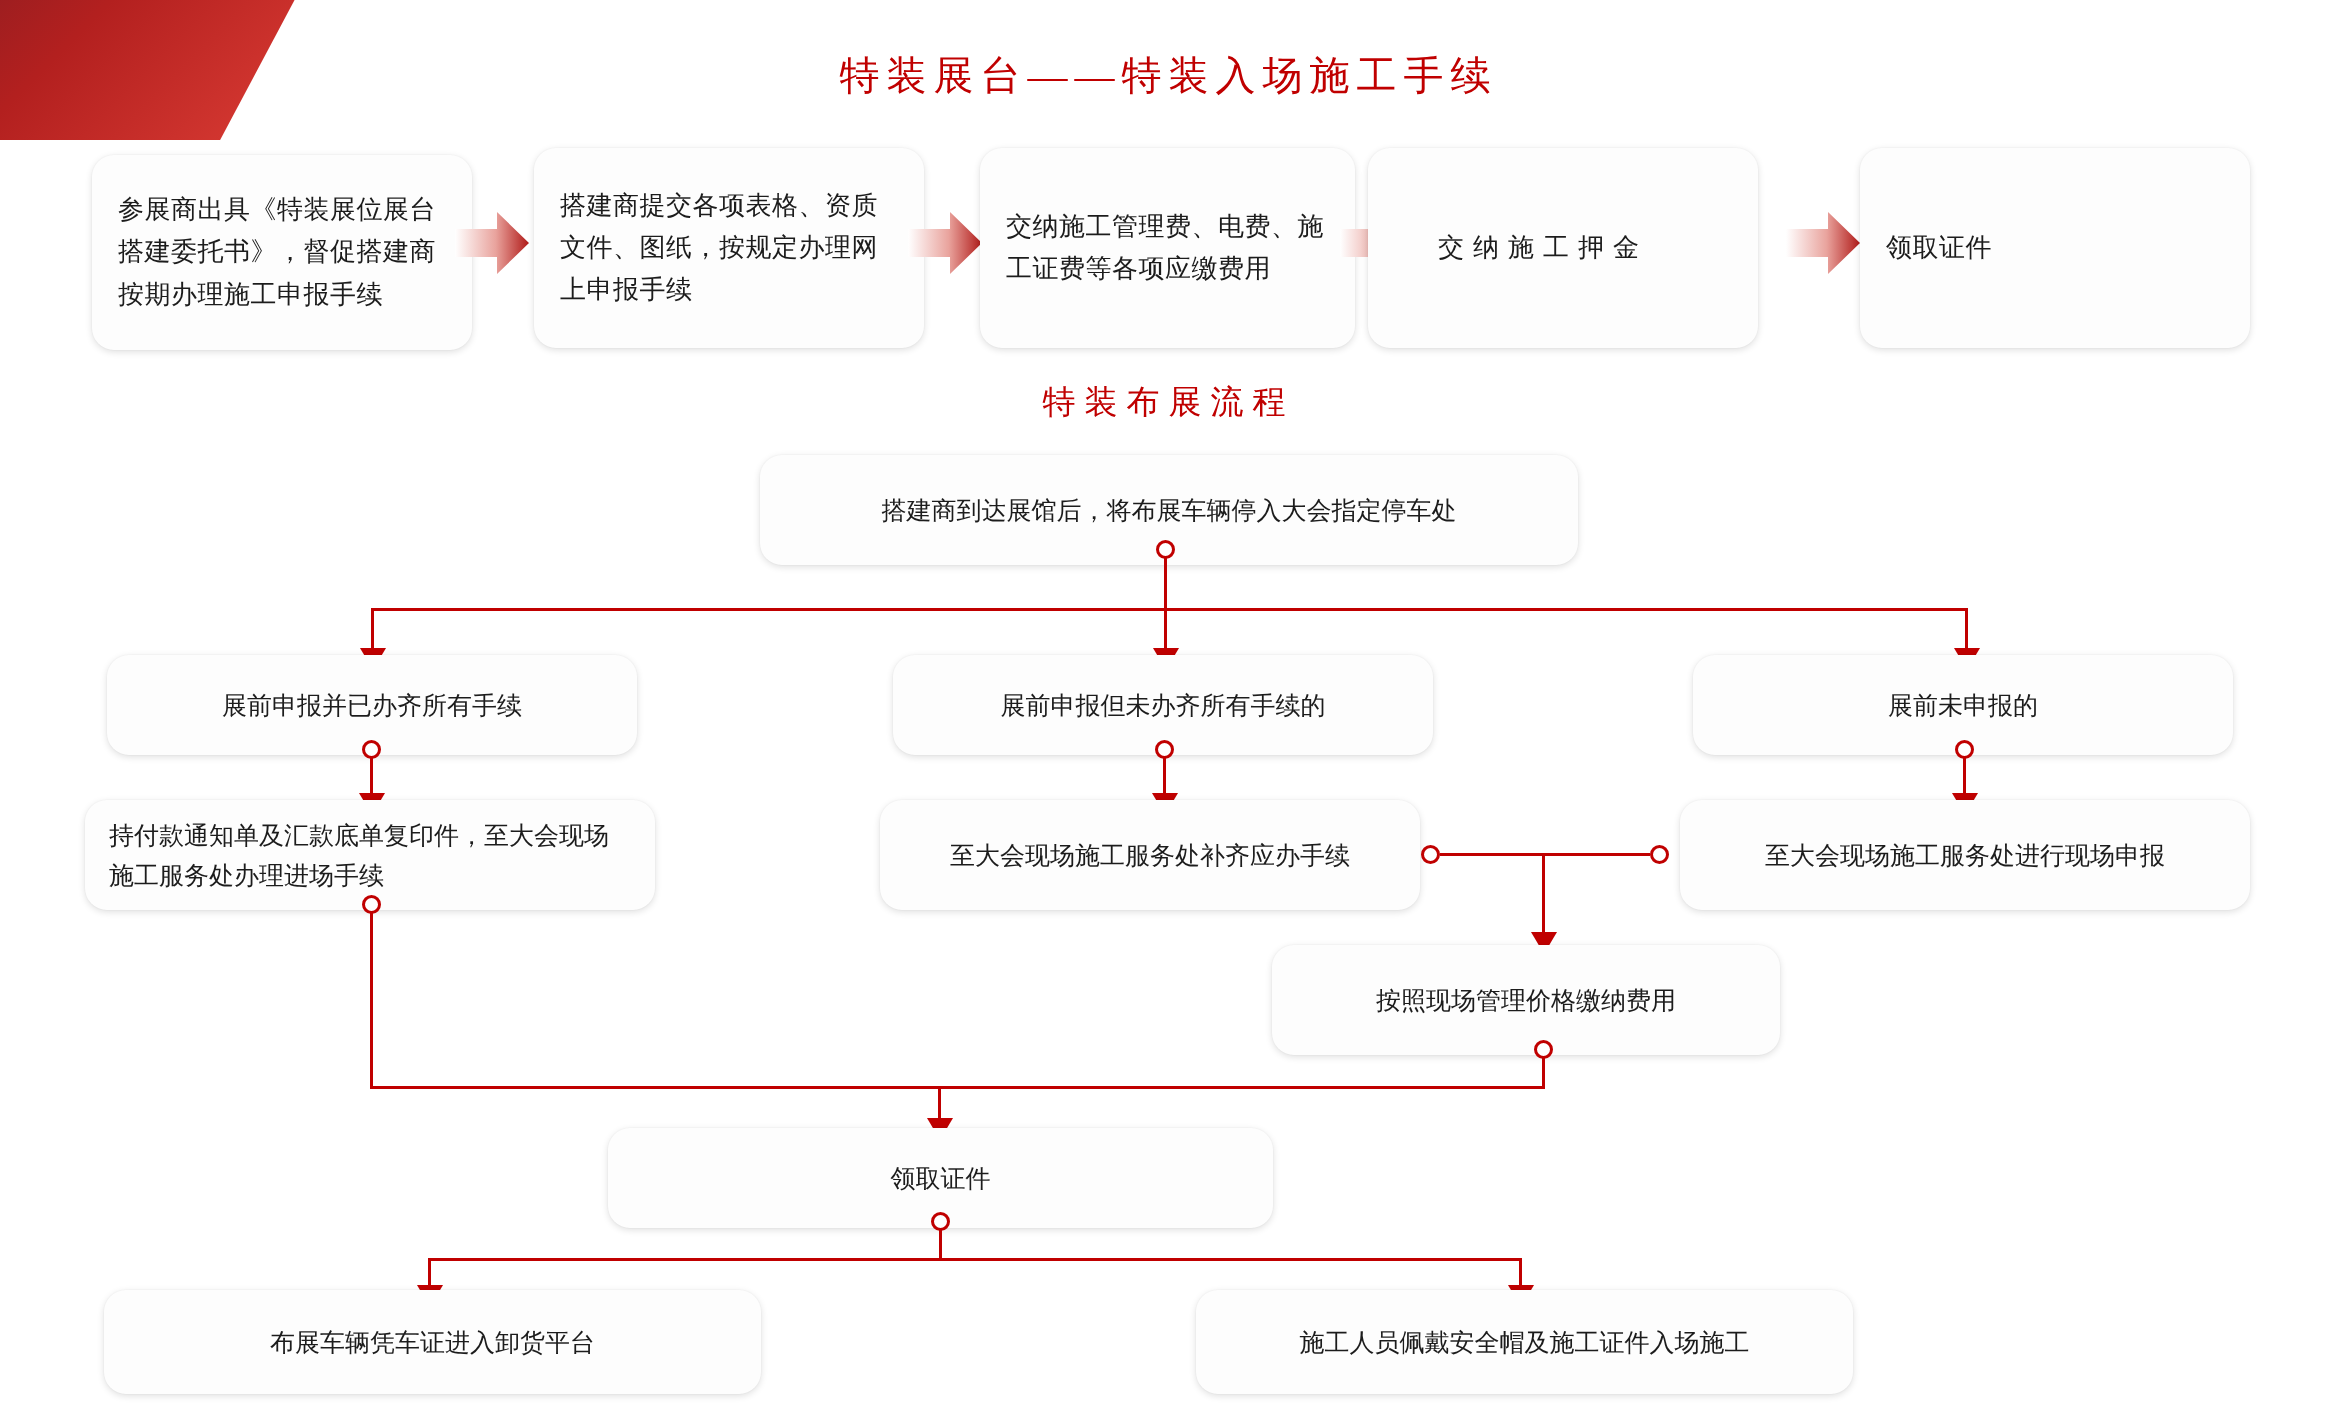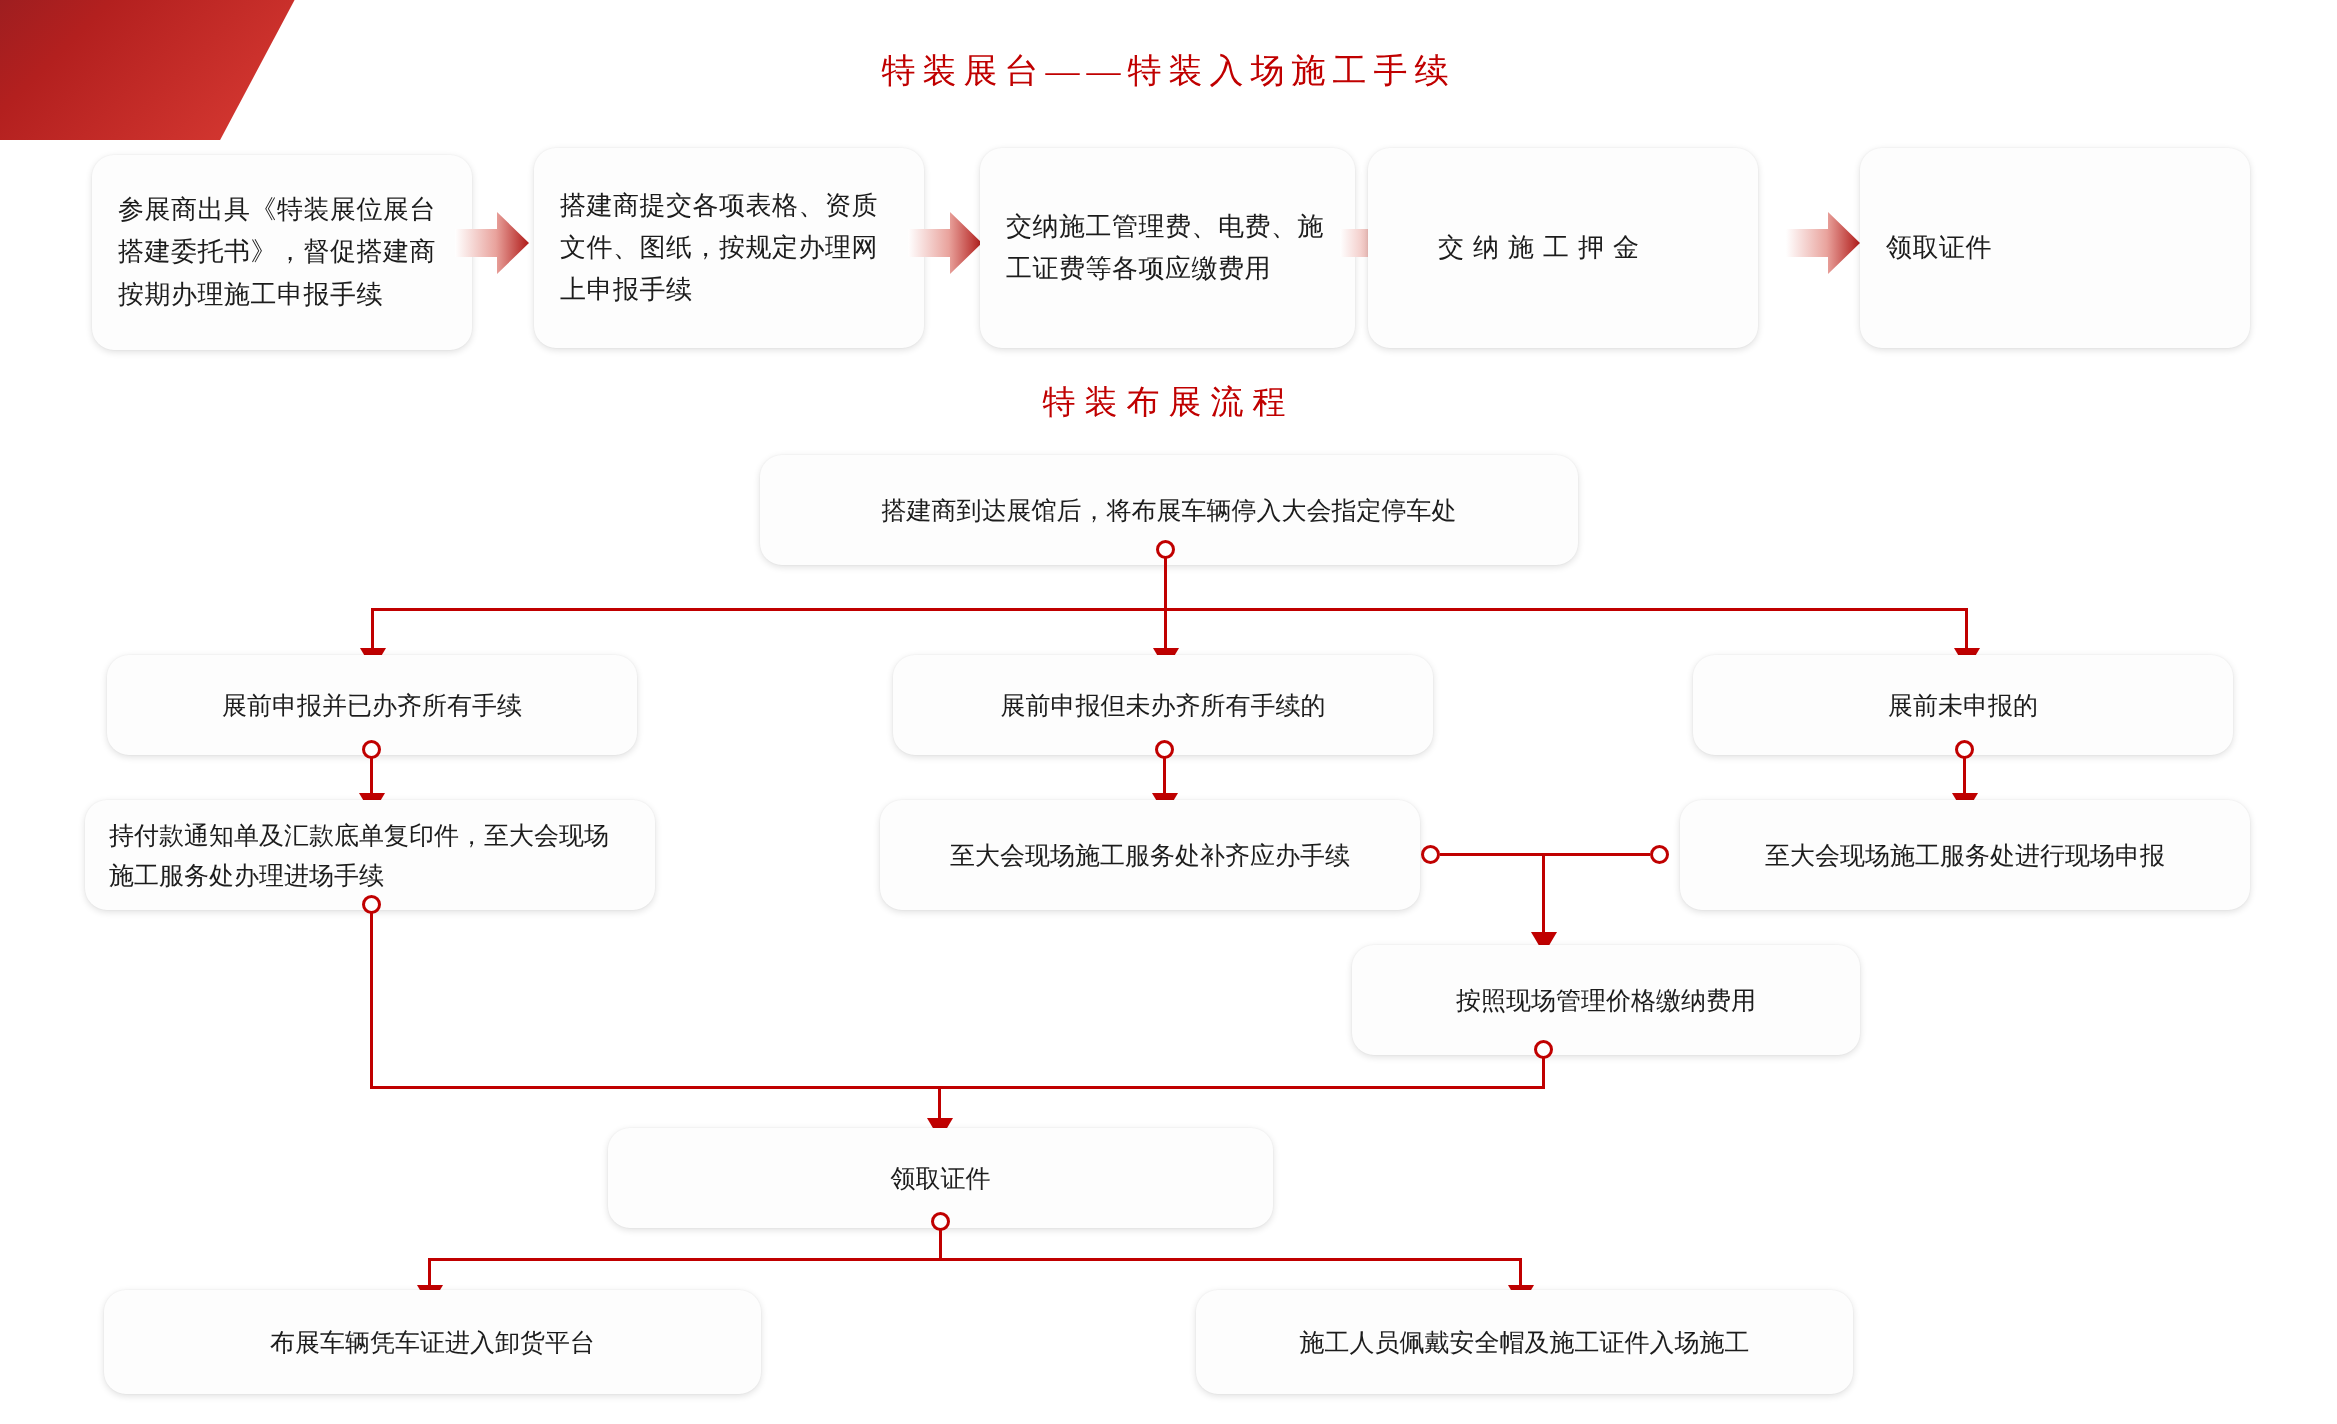--- a/index.html
+++ b/index.html
@@ -20,21 +20,21 @@
   }
 
   
   .title{
     position:absolute;
     color:#c00000;
     font-family:"Liberation Serif", serif;
     font-weight:400;
     white-space:nowrap;
   }
-  #title-1{left:0;right:0;top:48px;text-align:center;font-size:34px;letter-spacing:7px;}
+  #title-1{left:0;right:0;top:48px;text-align:center;font-size:40px;letter-spacing:7px;}
   #title-2{left:0;right:0;top:380px;text-align:center;font-size:33px;letter-spacing:9px;}
 
   
   .card{
     position:absolute;
     background:#fdfdfd;
     border-radius:22px;
     box-shadow:0 2px 7px rgba(0,0,0,0.13), 0 0 0 1px rgba(0,0,0,0.015);
     box-sizing:border-box;
     display:flex;
@@ -223,21 +223,21 @@
 
   <div class="card flow" style="left:1680px;top:800px;width:570px;height:110px;">
     <span class="txt center">至大会现场施工服务处进行现场申报</span>
   </div>
   <div class="dot" style="left:1650px;top:845px;"></div>
 
   <div class="ln h" style="left:1440px;top:853px;width:210px;"></div>
   <div class="ln v" style="left:1542px;top:853px;height:86px;"></div>
   <div class="arw" style="left:1531px;top:932px;"></div>
 
-  <div class="card flow" style="left:1352px;top:945px;width:508px;height:110px;">
+  <div class="card flow" style="left:1272px;top:945px;width:508px;height:110px;">
     <span class="txt center">按照现场管理价格缴纳费用</span>
   </div>
   <div class="dot" style="left:1534px;top:1040px;"></div>
 
   <div class="ln v" style="left:1542px;top:1058px;height:30px;"></div>
   <div class="ln v" style="left:370px;top:913px;height:175px;"></div>
   <div class="ln h" style="left:370px;top:1086px;width:1175px;"></div>
   <div class="ln v" style="left:938px;top:1086px;height:38px;"></div>
   <div class="arw" style="left:927px;top:1118px;"></div>
 

